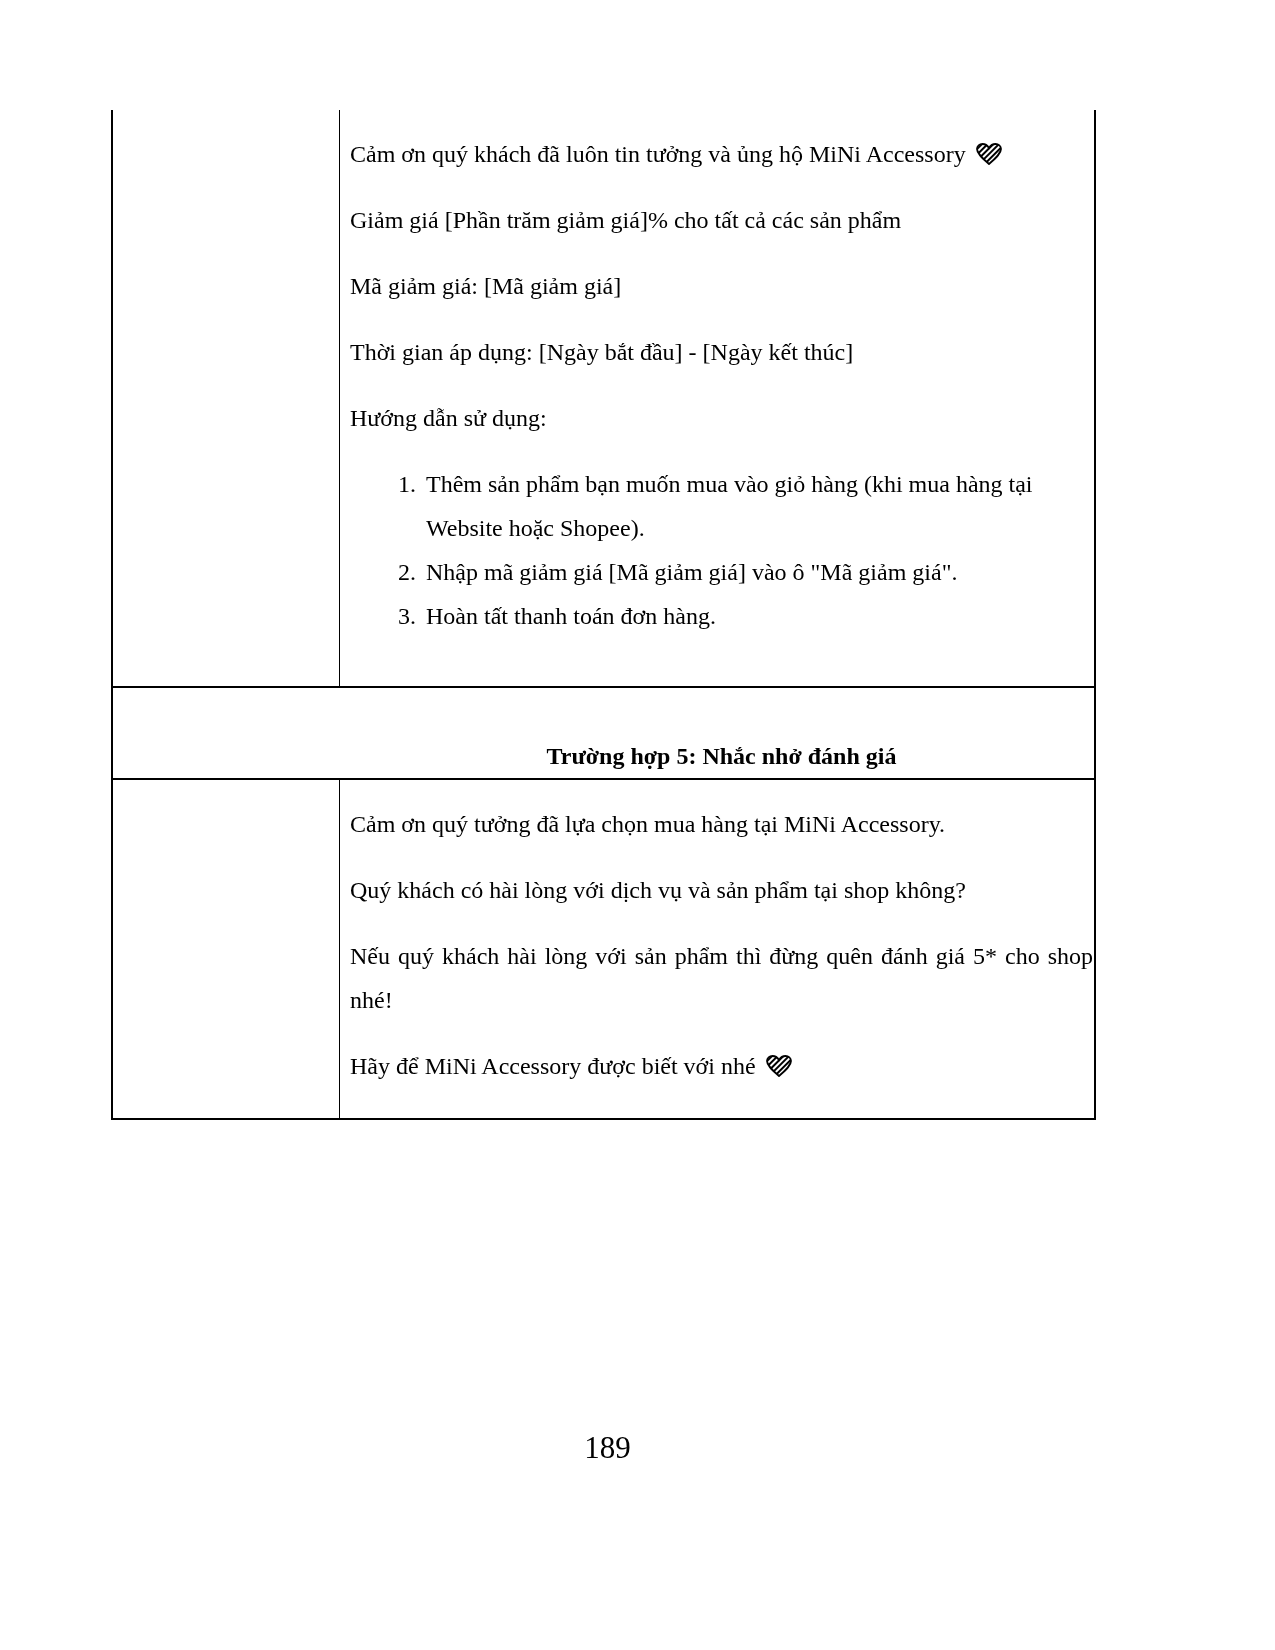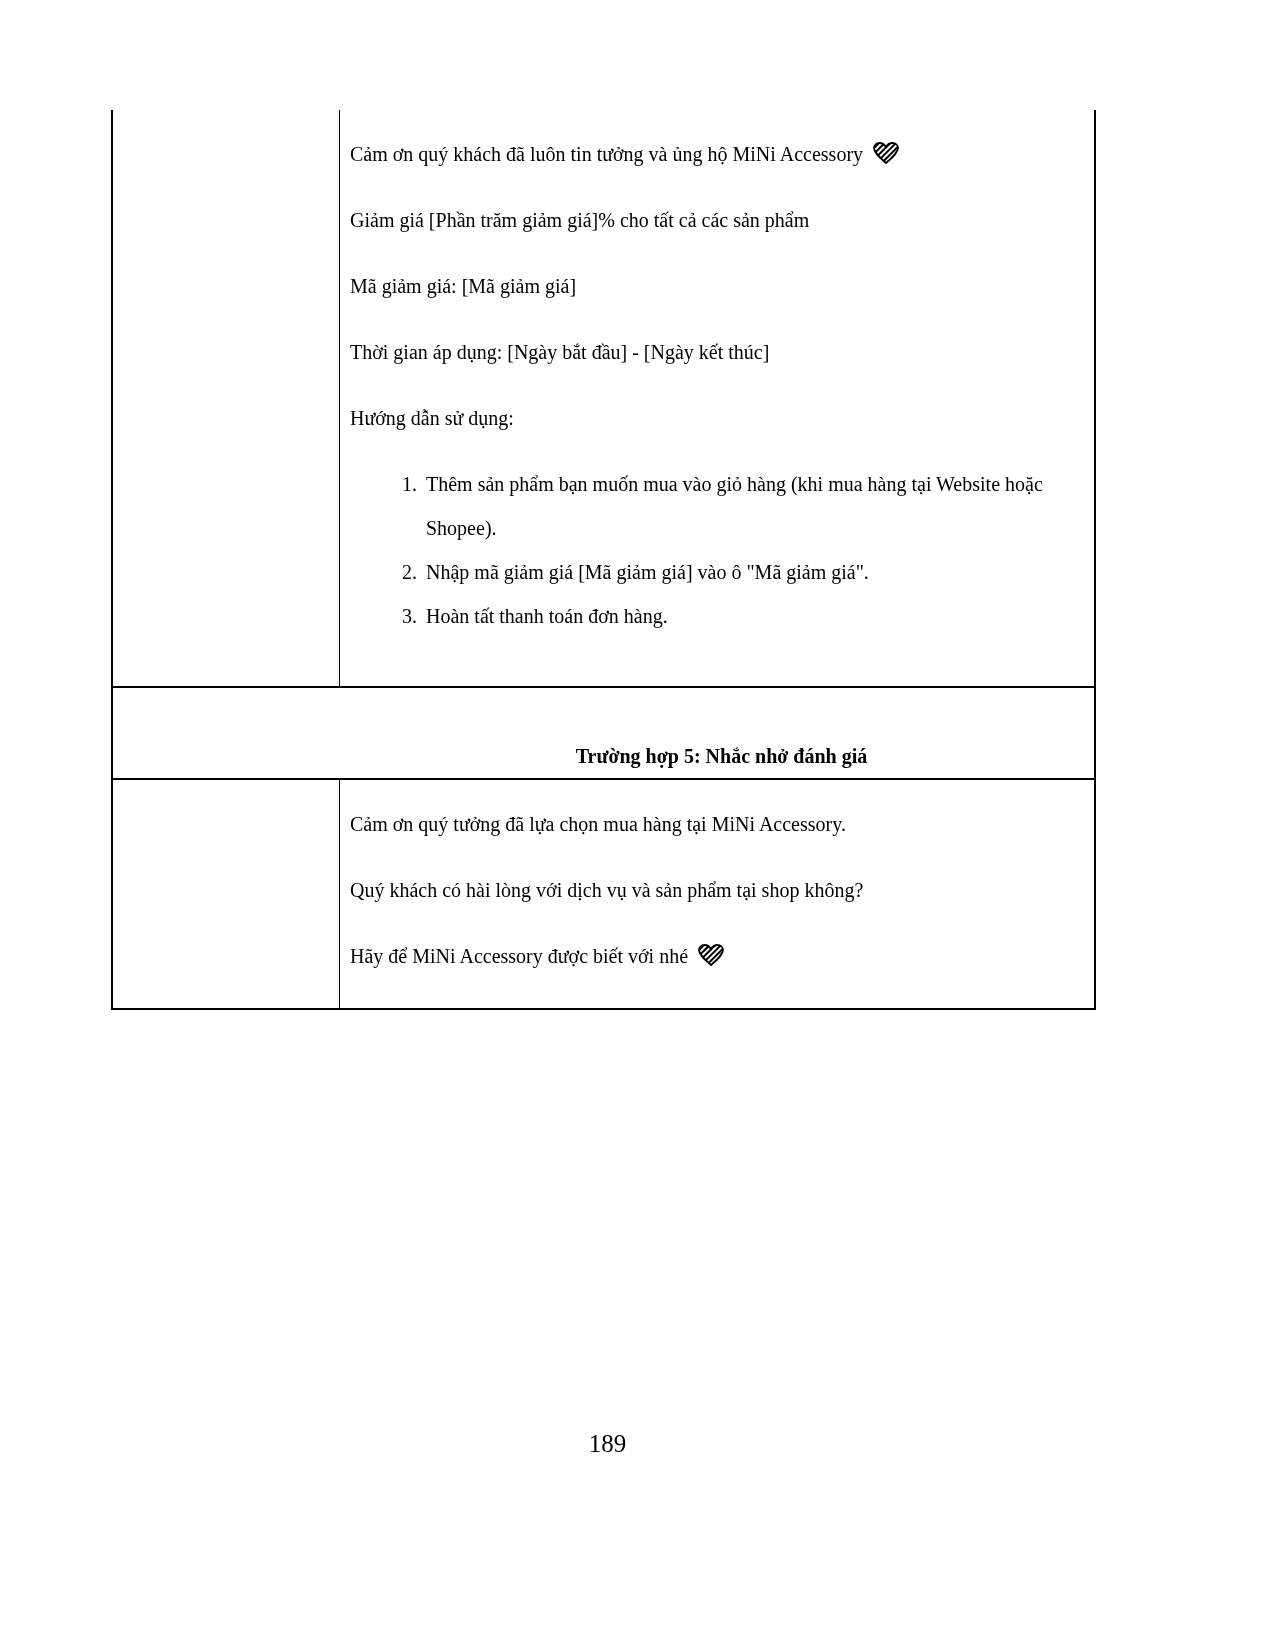--- a/index.html
+++ b/index.html
@@ -2,31 +2,31 @@
 <html><head>
 <meta charset="utf-8">
 <style>
   html, body { margin:0; padding:0; background:#fff; }
   body { width:1275px; height:1650px; position:relative; font-family:"Liberation Serif", serif; color:#000; }
   .table { position:absolute; left:111px; top:110px; width:985px; }
   .row { display:flex; border-left:2px solid #000; border-right:2px solid #000; }
   .row.bt { border-top:2px solid #000; }
   .row.bb { border-bottom:2px solid #000; }
   .c1 { width:226px; border-right:1.5px solid #000; flex:none; }
-  .c2 { flex:1; padding:0 1px 0 10px; font-size:20px; line-height:44px; }
+  .c2 { flex:1; padding:0 1px 0 10px; font-size:24px; line-height:44px; }
   .p { margin:0 0 22px 0; text-align:justify; }
   .p:last-child { margin-bottom:0; }
   .heart { display:inline-block; width:26px; height:22px; vertical-align:-3px; margin-left:10px; }
   ol { margin:0 0 22px 0; padding-left:72px; }
   ol li { padding-left:4px; }
   .r1 .c2 { padding-top:22px; padding-bottom:26px; }
   .r2 { height:90px;align-items:flex-end; }
   .r2 .c2 { display:flex; align-items:center; justify-content:center; font-weight:bold; }
   .r3 .c2 { padding-top:22px; padding-bottom:30px; }
-  .pagenum { position:absolute; left:0; width:1215px; top:1430px; text-align:center; font-size:25px; }
+  .pagenum { position:absolute; left:0; width:1215px; top:1430px; text-align:center; font-size:31px; }
 </style>
 </head>
 <body>
 
 <svg width="0" height="0" style="position:absolute">
   <defs>
     <pattern id="stripes" width="4" height="4" patternUnits="userSpaceOnUse" patternTransform="rotate(45)">
       <rect width="4" height="4" fill="#fff"></rect>
       <rect width="2" height="4" fill="#000"></rect>
     </pattern>
@@ -59,20 +59,21 @@
   <div class="row r2 bt">
     <div class="c1"></div>
     <div class="c2">Trường hợp 5: Nhắc nhở đánh giá</div>
   </div>
 
   <div class="row r3 bt bb">
     <div class="c1"></div>
     <div class="c2">
       <p class="p">Cảm ơn quý tưởng đã lựa chọn mua hàng tại MiNi Accessory.</p>
       <p class="p">Quý khách có hài lòng với dịch vụ và sản phẩm tại shop không?</p>
+      <p class="p">Nếu quý khách hài lòng với sản phẩm thì đừng quên đánh giá 5*  cho shop nhé!</p>
       <p class="p"><span>Hãy để MiNi Accessory được biết với nhé</span><svg class="heart">
             <use href="#heart"></use>
           </svg></p>
     </div>
   </div>
 
 </div>
 
 <div class="pagenum">189</div>
 

